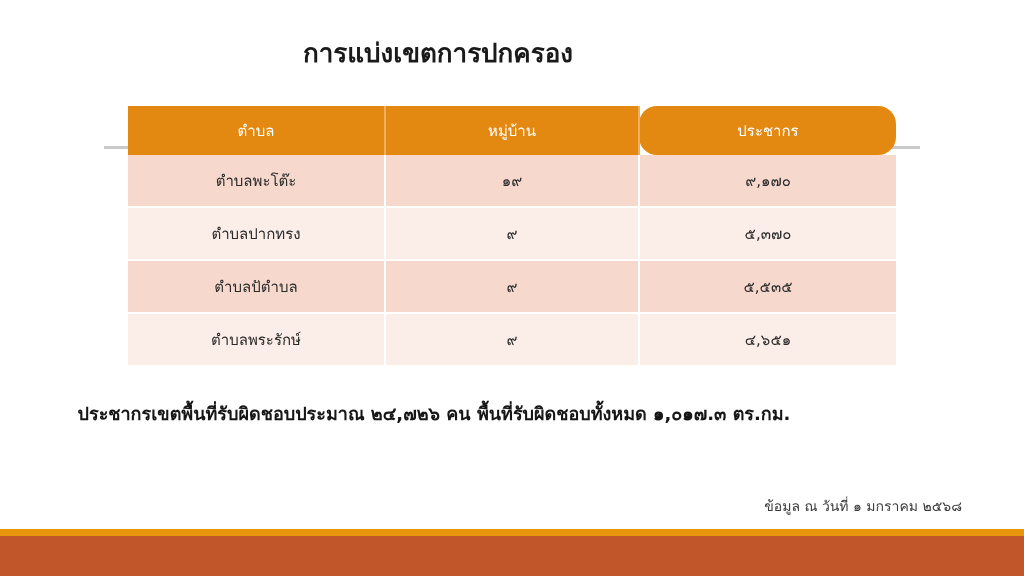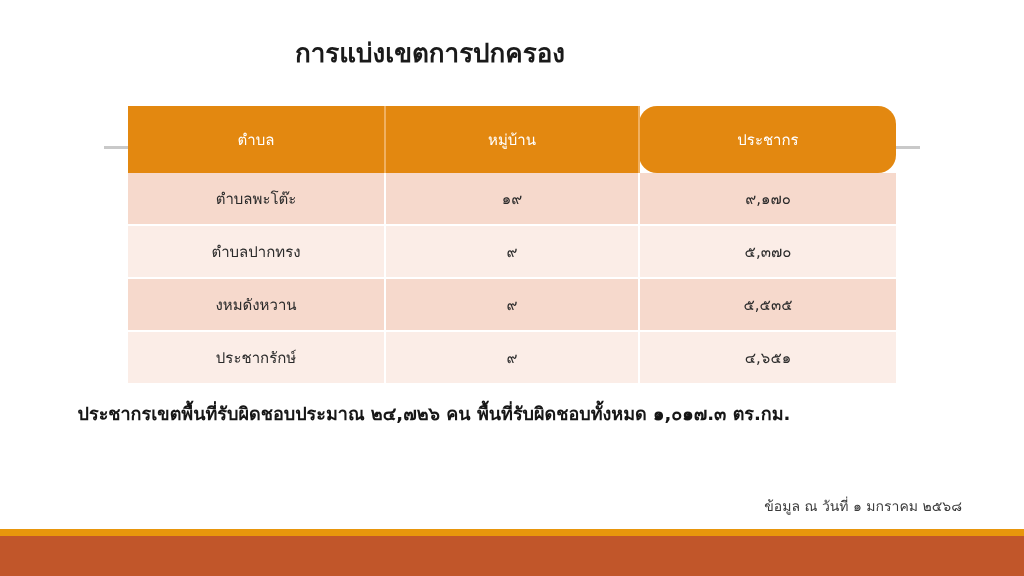--- a/index.html
+++ b/index.html
@@ -18,21 +18,21 @@
   .slide {
     position: relative;
     width: 1024px;
     height: 576px;
     background: #FFFFFF;
   }
 
   
   .slide-title {
     position: absolute;
-    left: 0;
+    left: 8px;
     top: 38px;
     width: 860px;
     text-align: center;
     font-size: 26px;
     font-weight: bold;
     color: #1A1A1A;
     letter-spacing: 0px;
     line-height: 1.2;
   }
 
@@ -64,21 +64,21 @@
 
   table.data-table thead th {
     background: #E38810;
     color: #FFFFFF;
     font-size: 15px;
     font-weight: normal;
     height: 43px;
     text-align: center;
     vertical-align: middle;
     border-right: 2px solid #F0B060;
-    padding: 12px;
+    padding: 3px;
   }
   table.data-table thead th:last-child { border-right: none; border-radius: 18px; }
 
   table.data-table tbody td {
     height: 51px;
     text-align: center;
     vertical-align: middle;
     font-size: 15px;
     color: #2B2B2B;
     border-right: 2px solid #FFFFFF;
@@ -162,26 +162,26 @@
           <td>ตำบลพะโต๊ะ</td>
           <td>๑๙</td>
           <td>๙,๑๗๐</td>
         </tr>
         <tr class="row-even">
           <td>ตำบลปากทรง</td>
           <td>๙</td>
           <td>๕,๓๗๐</td>
         </tr>
         <tr class="row-odd">
-          <td>งหมดังหวาน</td>
+          <td>ตำบลปัตำบล</td>
           <td>๙</td>
           <td>๕,๕๓๕</td>
         </tr>
         <tr class="row-even">
-          <td>ประชากรักษ์</td>
+          <td>ตำบลพระรักษ์</td>
           <td>๙</td>
           <td>๔,๖๕๑</td>
         </tr>
       </tbody>
     </table>
   </div>
 
   <div class="summary">ประชากรเขตพื้นที่รับผิดชอบประมาณ ๒๔,๗๒๖ คน พื้นที่รับผิดชอบทั้งหมด ๑,๐๑๗.๓ ตร.กม.</div>
 
   <div class="footnote">ข้อมูล ณ วันที่ ๑ มกราคม ๒๕๖๘</div>

